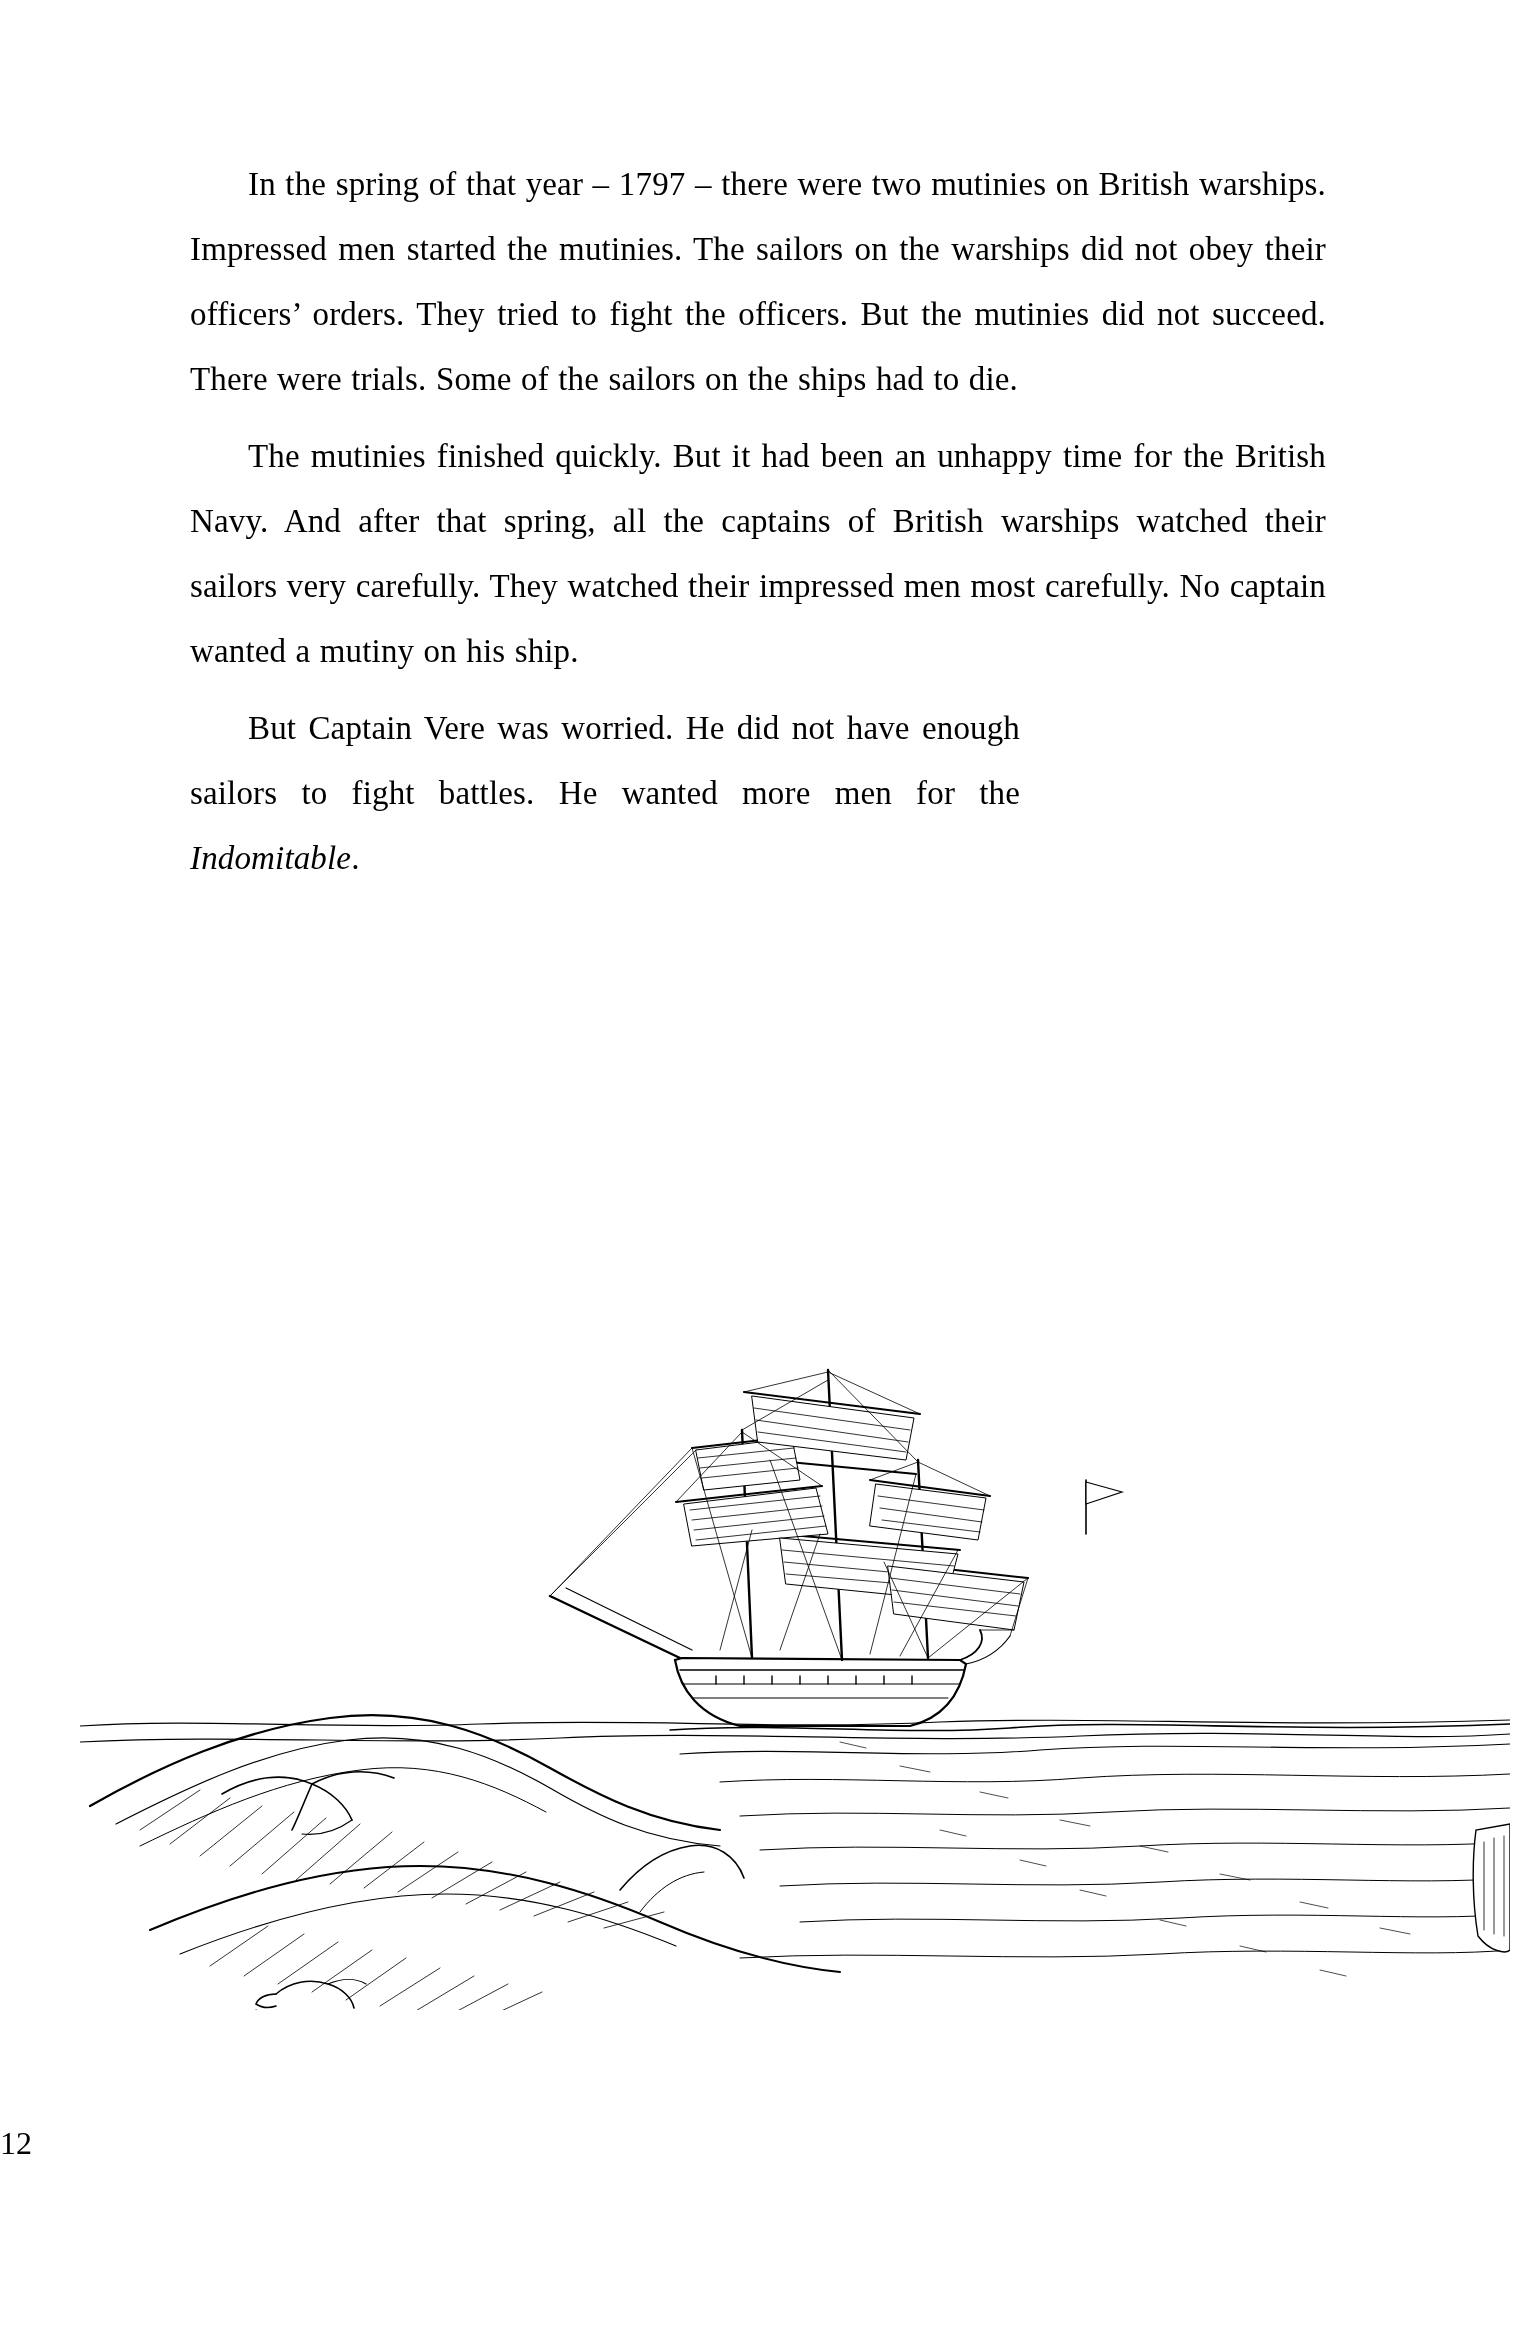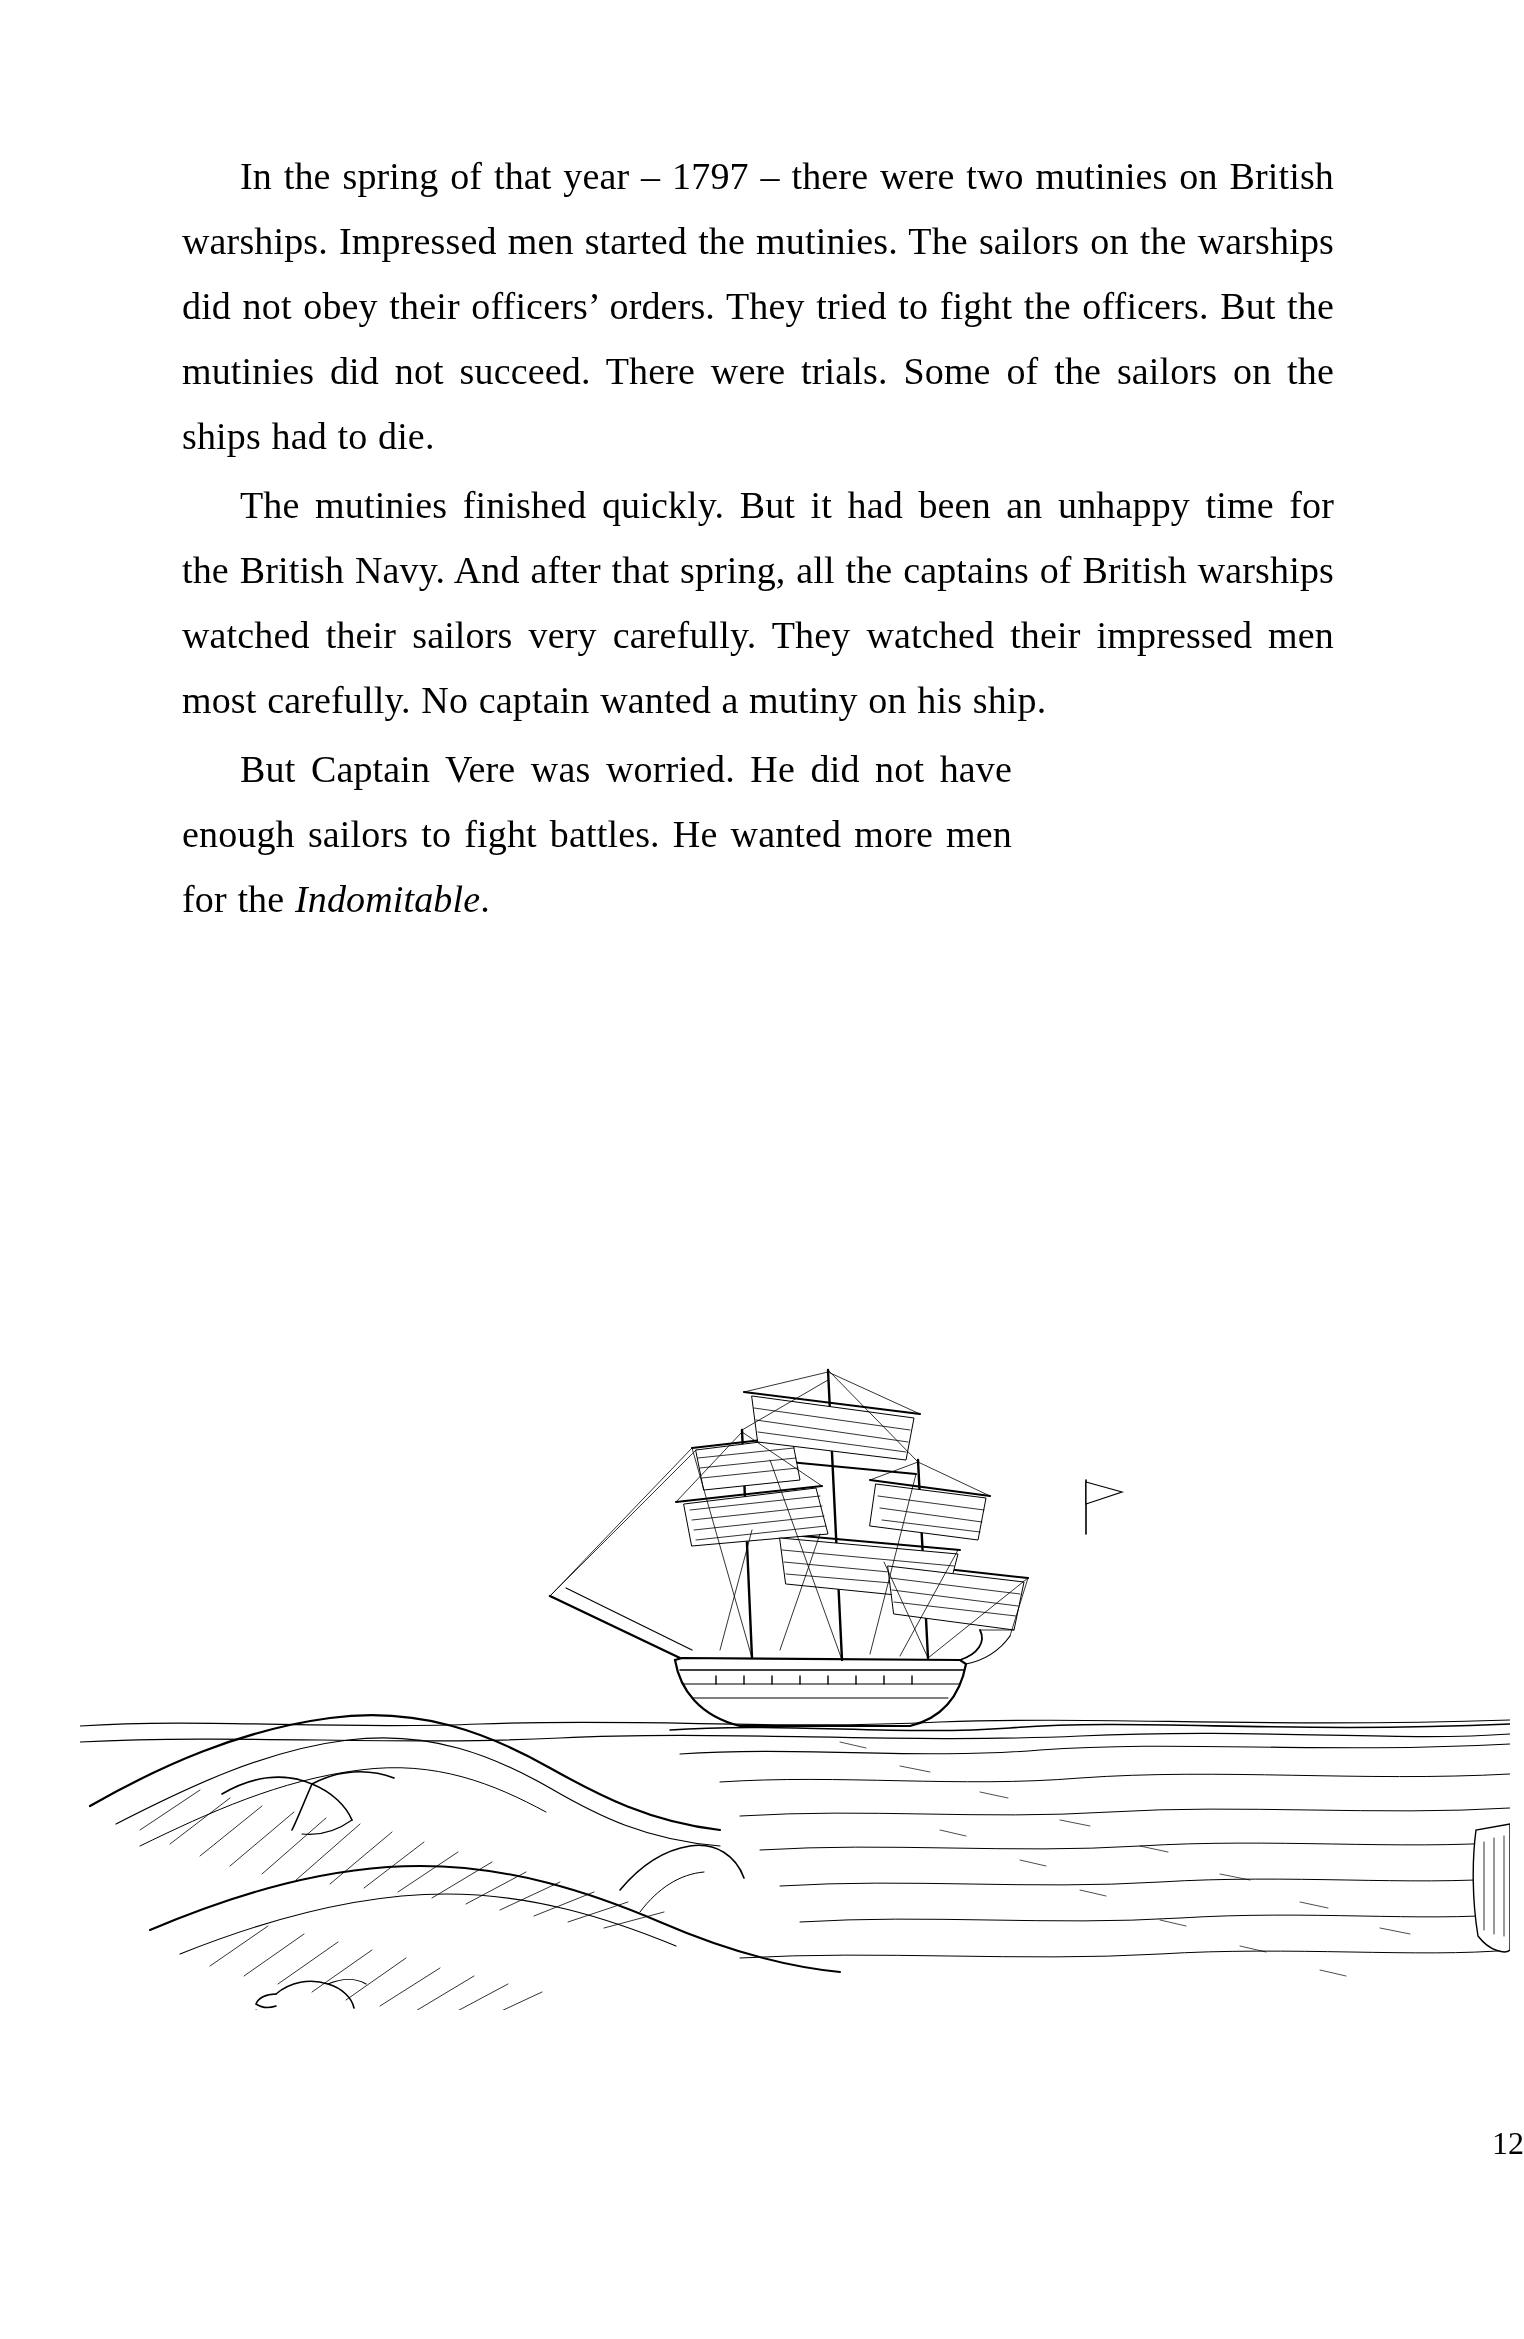--- a/index.html
+++ b/index.html
@@ -19,45 +19,45 @@
     position: absolute;
     inset: 0;
   }
   .text-block {
     position: absolute;
     left: 178px;
     top: 140px;
     width: 1160px;
   }
   .para {
-    margin: 4px;
+    margin: 12px;
     text-align: justify;
     text-indent: 58px;
-    font-size: 38px;
+    font-size: 33px;
     line-height: 65px;
     letter-spacing: 0.15px;
     word-spacing: 1px;
   }
   .para + .para {
     margin-top: 0;
   }
   .para em {
     font-style: italic;
   }
   
   .para-last {
     width: 830px;
     text-align: justify;
   }
   .page-number {
     position: absolute;
     left: 0;
     right: 0;
     top: 2125px;
-    text-align: right;
+    text-align: left;
     font-size: 32px;
     font-family: "Liberation Serif", serif;
   }
   
   .illustration {
     position: absolute;
     left: 80px;
     top: 1130px;
     width: 1430px;
     height: 880px;

